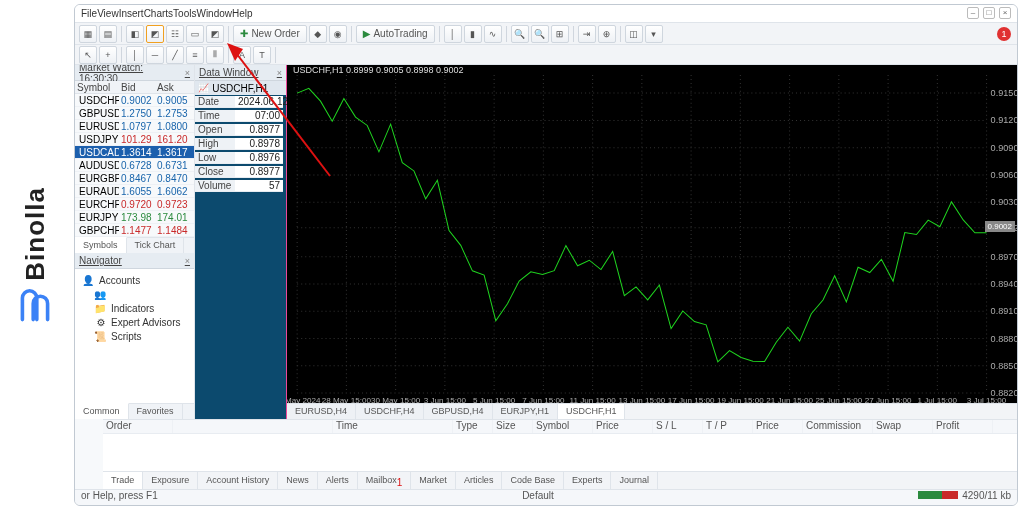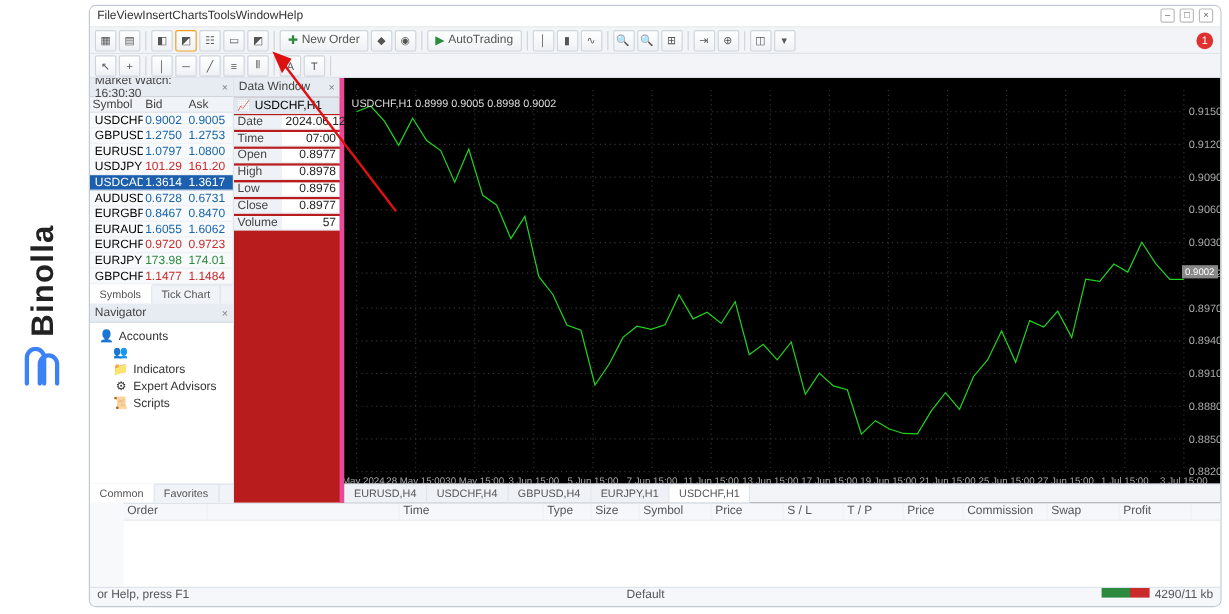--- a/index.html
+++ b/index.html
@@ -25,25 +25,25 @@
 .tb-btn { width:18px; height:18px; border:1px solid #cfd6de; border-radius:2px; background:linear-gradient(#fff,#eef1f5); display:flex; align-items:center; justify-content:center; font-size:9px; color:#555;}
 .tb-btn.wide { width:auto; padding:0 6px; gap:3px;}
 .tb-sep { width:1px; height:16px; background:#d0d6de; margin:0 2px;}
 .tf { width:18px; height:16px; font-size:8px; color:#777; display:flex; align-items:center; justify-content:center; border:1px solid transparent;margin-top:40px;}
 .tf.sel { border:1px solid #9fb3c8; background:#fff;}
 .alert-dot{ position:absolute; right:6px; top:22px; width:14px;height:14px;border-radius:50%;background:#e03131;color:#fff;font-size:9px;line-height:14px;text-align:center;}
 
 
 .mainrow { flex:1; display:flex; overflow:hidden; }
 .leftcol { width:120px; display:flex; flex-direction:column; border-right:1px solid #dfe4ea;}
-.midcol { width:92px; border-right:4px solid #ec4899; background:#b91c1c; position:relative;}
+.midcol { width:92px; border-right:1px solid #ec4899; background:#0c4a6e; position:relative;}
 .chartcol { flex:1; display:flex; flex-direction:column; background:#000; position:relative;}
 
 
-.panel-title { height:16px; background:#e6ecf2; border-bottom:1px solid #cfd6de; display:flex; align-items:center; padding:0 4px; font-size:9px; color:#444; justify-content:space-between;}
+.panel-title { height:16px; background:#e6ecf2; border-bottom:1px solid #cfd6de; display:flex; align-items:center; padding:0 4px; font-size:9px; color:#444; justify-content:space-between;text-decoration:underline;}
 .panel-title .x{color:#888;font-size:9px;}
 .mw-head, .mw-row { display:grid; grid-template-columns:44px 36px 36px; font-size:9px; height:13px; align-items:center;}
 .mw-head { background:#f0f3f7; border-bottom:1px solid #dfe4ea; color:#444;}
 .mw-head div,.mw-row div{ padding:0 2px; overflow:hidden; white-space:nowrap;}
 .mw-row { border-bottom:1px solid #eef1f5;}
 .mw-row .sym{display:flex;align-items:center;gap:2px;}
 .di{width:6px;height:6px;border-radius:50%;}
 .up{background:#2b8a3e;} .dn{background:#c92a2a;} .fl{background:#f59f00;}
 .blue .b,.blue .a{color:#1864ab;} .red .b,.red .a{color:#c92a2a;} .grn .b,.grn .a{color:#2b8a3e;}
 .mw-row.hl{background:#1c5fad;color:#fff;}
@@ -59,21 +59,21 @@
 .nicon{width:12px;height:12px;display:inline-flex;align-items:center;justify-content:center;font-size:10px;}
 
 
 .dw-row{ display:grid; grid-template-columns:40px 48px; height:14px; font-size:9px; align-items:center;}
 .dw-row div{ padding:0 3px; border-bottom:1px solid #e8ecf1; }
 .dw-row .k{background:#eef2f6;color:#444;}
 .dw-row .v{background:#fff;color:#222;text-align:right;}
 .dw-sym{height:14px;background:#e0e7ef;font-size:9px;padding:0 3px;display:flex;align-items:center;gap:3px;}
 
 
-.chart-title{position:absolute;left:6px;top:16px;color:#ddd;font-size:9px;z-index:3;}
+.chart-title{position:absolute;left:6px;top:0;color:#ddd;font-size:9px;z-index:3;}
 .chart-svg{flex:1;width:100%;}
 .yaxis text{fill:#aaa;font-size:9px;}
 .xaxis text{fill:#aaa;font-size:8px;}
 .pricebox{position:absolute;right:2px;top:156px;background:#888;color:#fff;font-size:8px;padding:1px 3px;z-index:3;}
 .chart-tabs{height:16px;background:#f2f4f7;display:flex;border-top:1px solid #dfe4ea;}
 .chart-tabs div{padding:2px 8px;font-size:9px;color:#555;border-right:1px solid #dfe4ea;background:#eef1f5;}
 .chart-tabs div.act{background:#fff;}
 
 
 .terminal{height:70px;border-top:1px solid #dfe4ea;background:#fff;display:flex;flex-direction:column;margin-left:28px;}
@@ -418,20 +418,33 @@
         <div>Symbol</div>
         <div>Price</div>
         <div>S / L</div>
         <div>T / P</div>
         <div>Price</div>
         <div>Commission</div>
         <div>Swap</div>
         <div>Profit</div>
       </div>
     <div style="flex:1"></div>
+    <div class="term-tabs" id="termtabs">
+        <div class="act">Trade</div>
+        <div>Exposure</div>
+        <div>Account History</div>
+        <div>News</div>
+        <div>Alerts</div>
+        <div>Mailbox<sub style="color:#d11;">1</sub></div>
+        <div>Market</div>
+        <div>Articles</div>
+        <div>Code Base</div>
+        <div>Experts</div>
+        <div>Journal</div>
+      </div>
   </div>
 
   <div class="statusbar">
     <span>or Help, press F1</span>
     <span>Default</span>
     <span><span class="connbar"></span><span>4290/11 kb</span></span>
   </div>
 
   <svg class="arrow" viewBox="0 0 110 140">
     <line x1="105" y1="135" x2="8" y2="8" stroke="#d11" stroke-width="2"></line>

